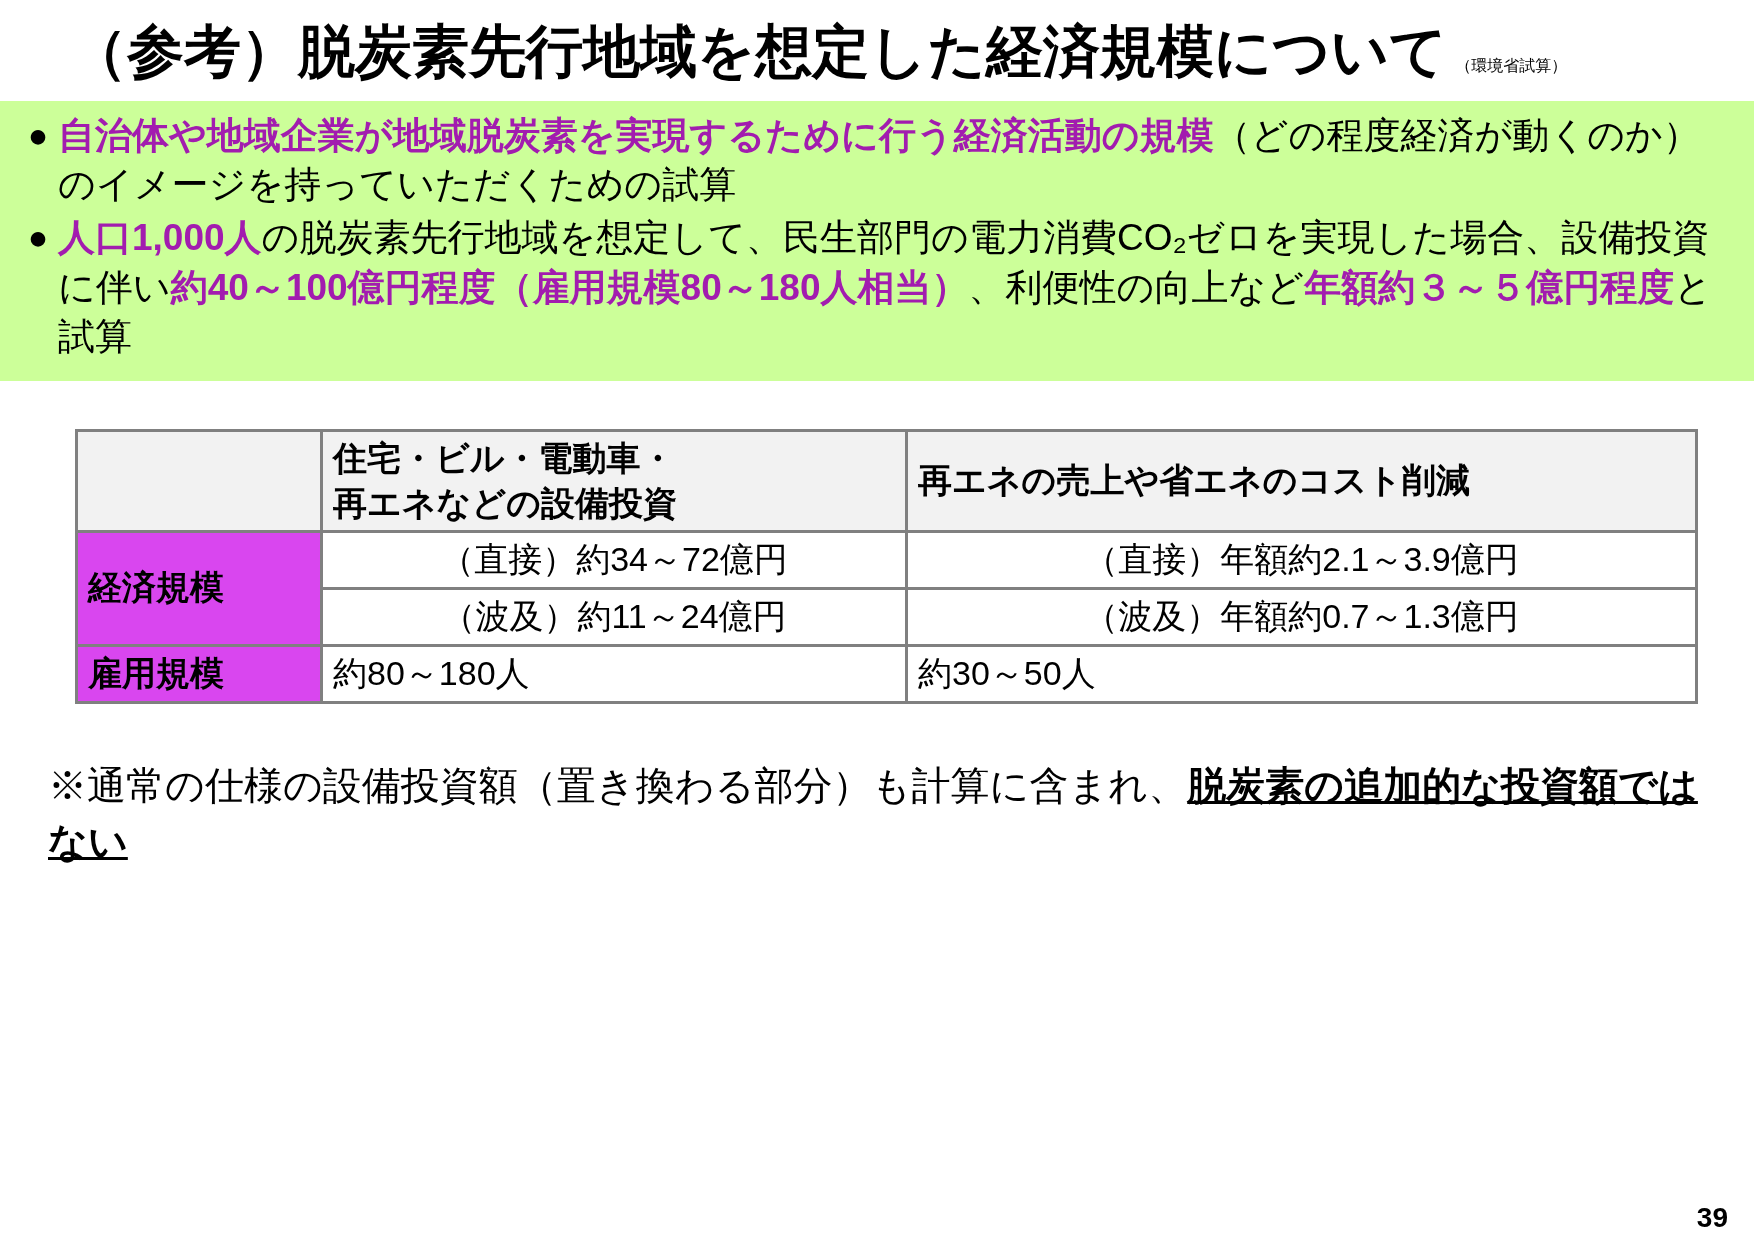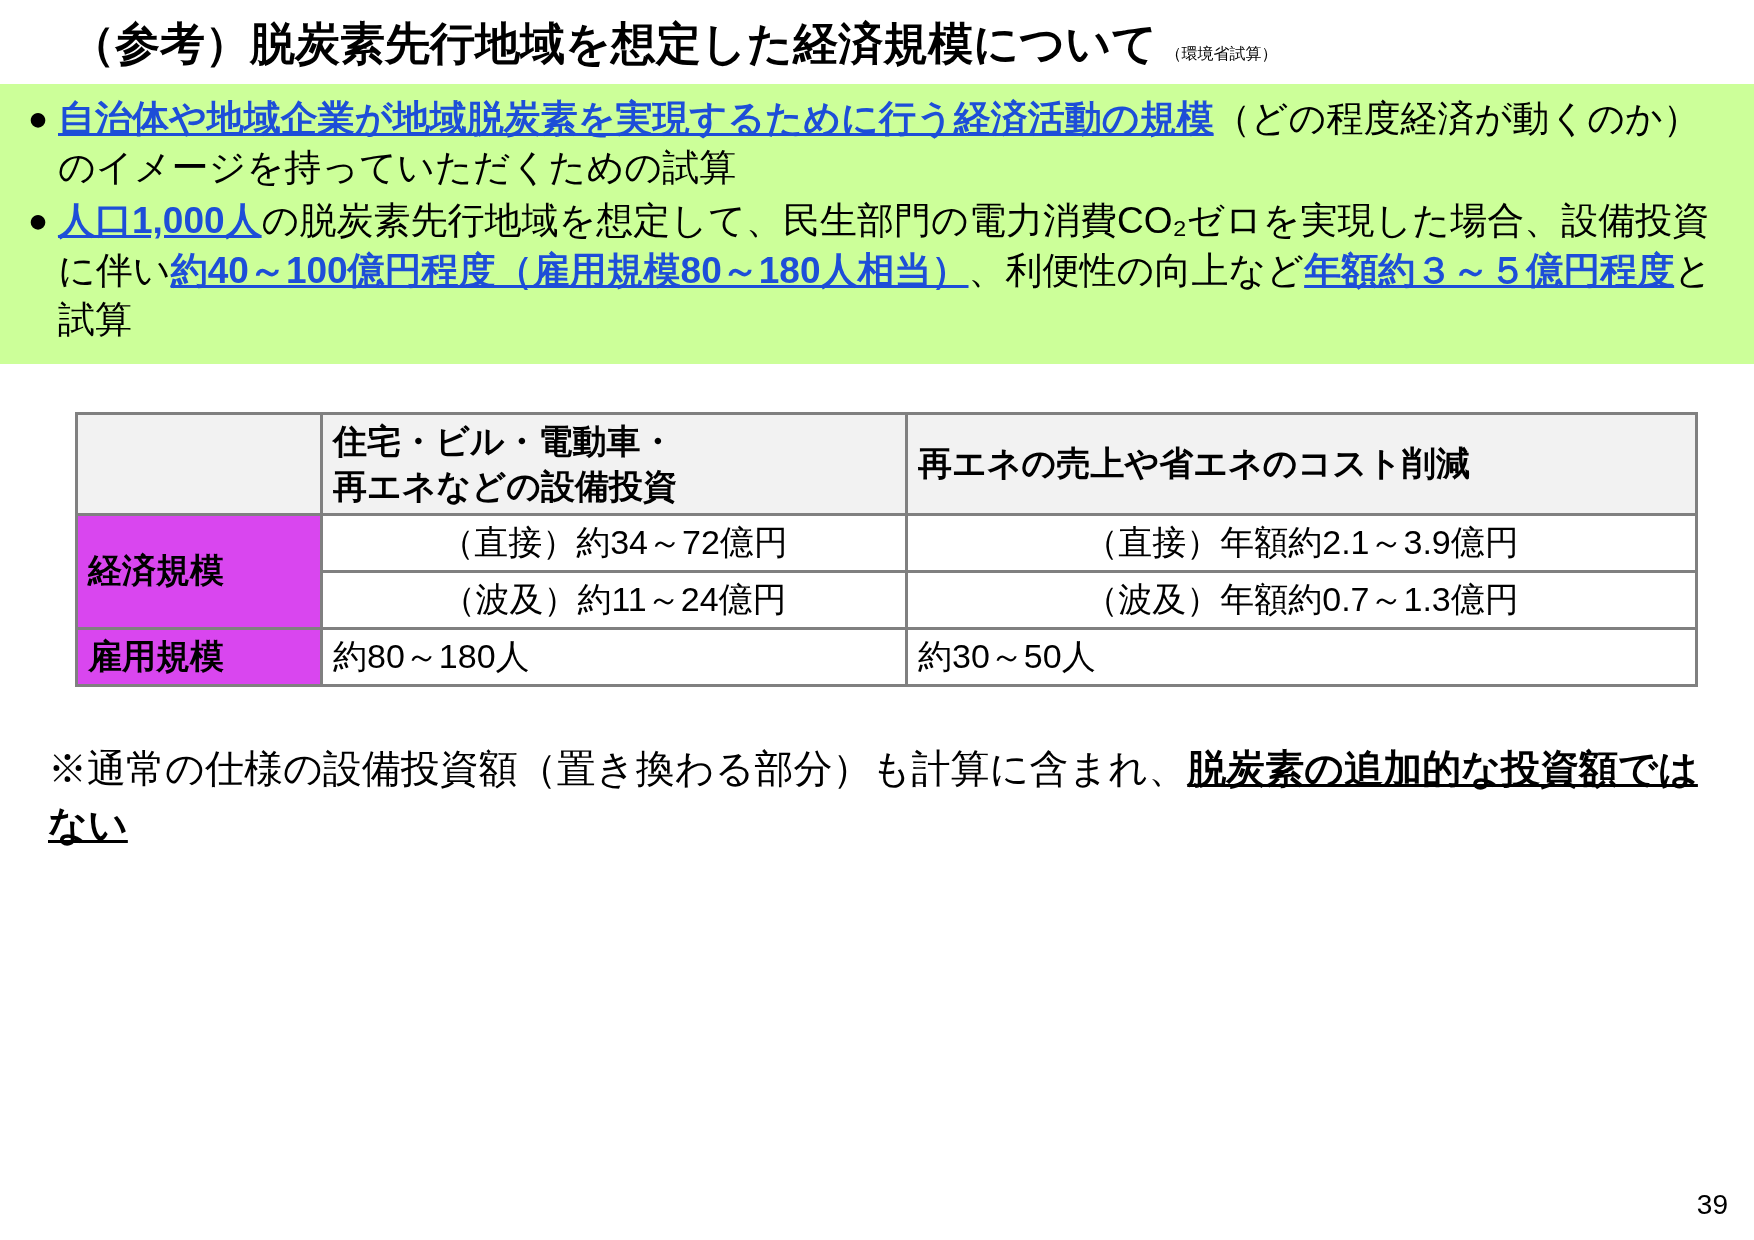--- a/index.html
+++ b/index.html
@@ -16,21 +16,21 @@
     overflow: hidden;
   }
 
   
   .title-row {
     display: flex;
     align-items: baseline;
     padding: 14px 0 6px 70px;
   }
   .title-main {
-    font-size: 45px;
+    font-size: 57px;
     font-weight: bold;
     letter-spacing: 0px;
     white-space: nowrap;
   }
   .title-sub {
     font-size: 16px;
     font-weight: normal;
     margin-left: 8px;
     white-space: nowrap;
   }
@@ -54,23 +54,22 @@
     font-size: 34px;
     line-height: 49px;
     text-align: center;
   }
   .bullet-text {
     flex: 1 1 auto;
     font-size: 37px;
     line-height: 1.33;
   }
   .red-u {
-    color: #1d4ed8;
-    font-weight: bold;
-    text-decoration: underline;
+    color: #a21caf;
+    font-weight: bold;
   }
 
   
   .table-wrap {
     margin: 48px 0 0 75px;
   }
   table.econ {
     border-collapse: collapse;
     table-layout: fixed;
     width: 1620px;
@@ -118,23 +117,23 @@
   }
   .note-indent {
     display: block;
     padding-left: 36px;
   }
 
   
   .page-num {
     position: absolute;
     right: 26px;
-    bottom: 19px;
+    bottom: 6px;
     font-size: 28px;
-    font-weight: normal;
+    font-weight: bold;
     text-align: center;
   }
 </style>
 </head>
 <body>
 
 <div class="title-row">
   <span class="title-main">（参考）脱炭素先行地域を想定した経済規模について</span>
   <span class="title-sub">（環境省試算）</span>
 </div>

